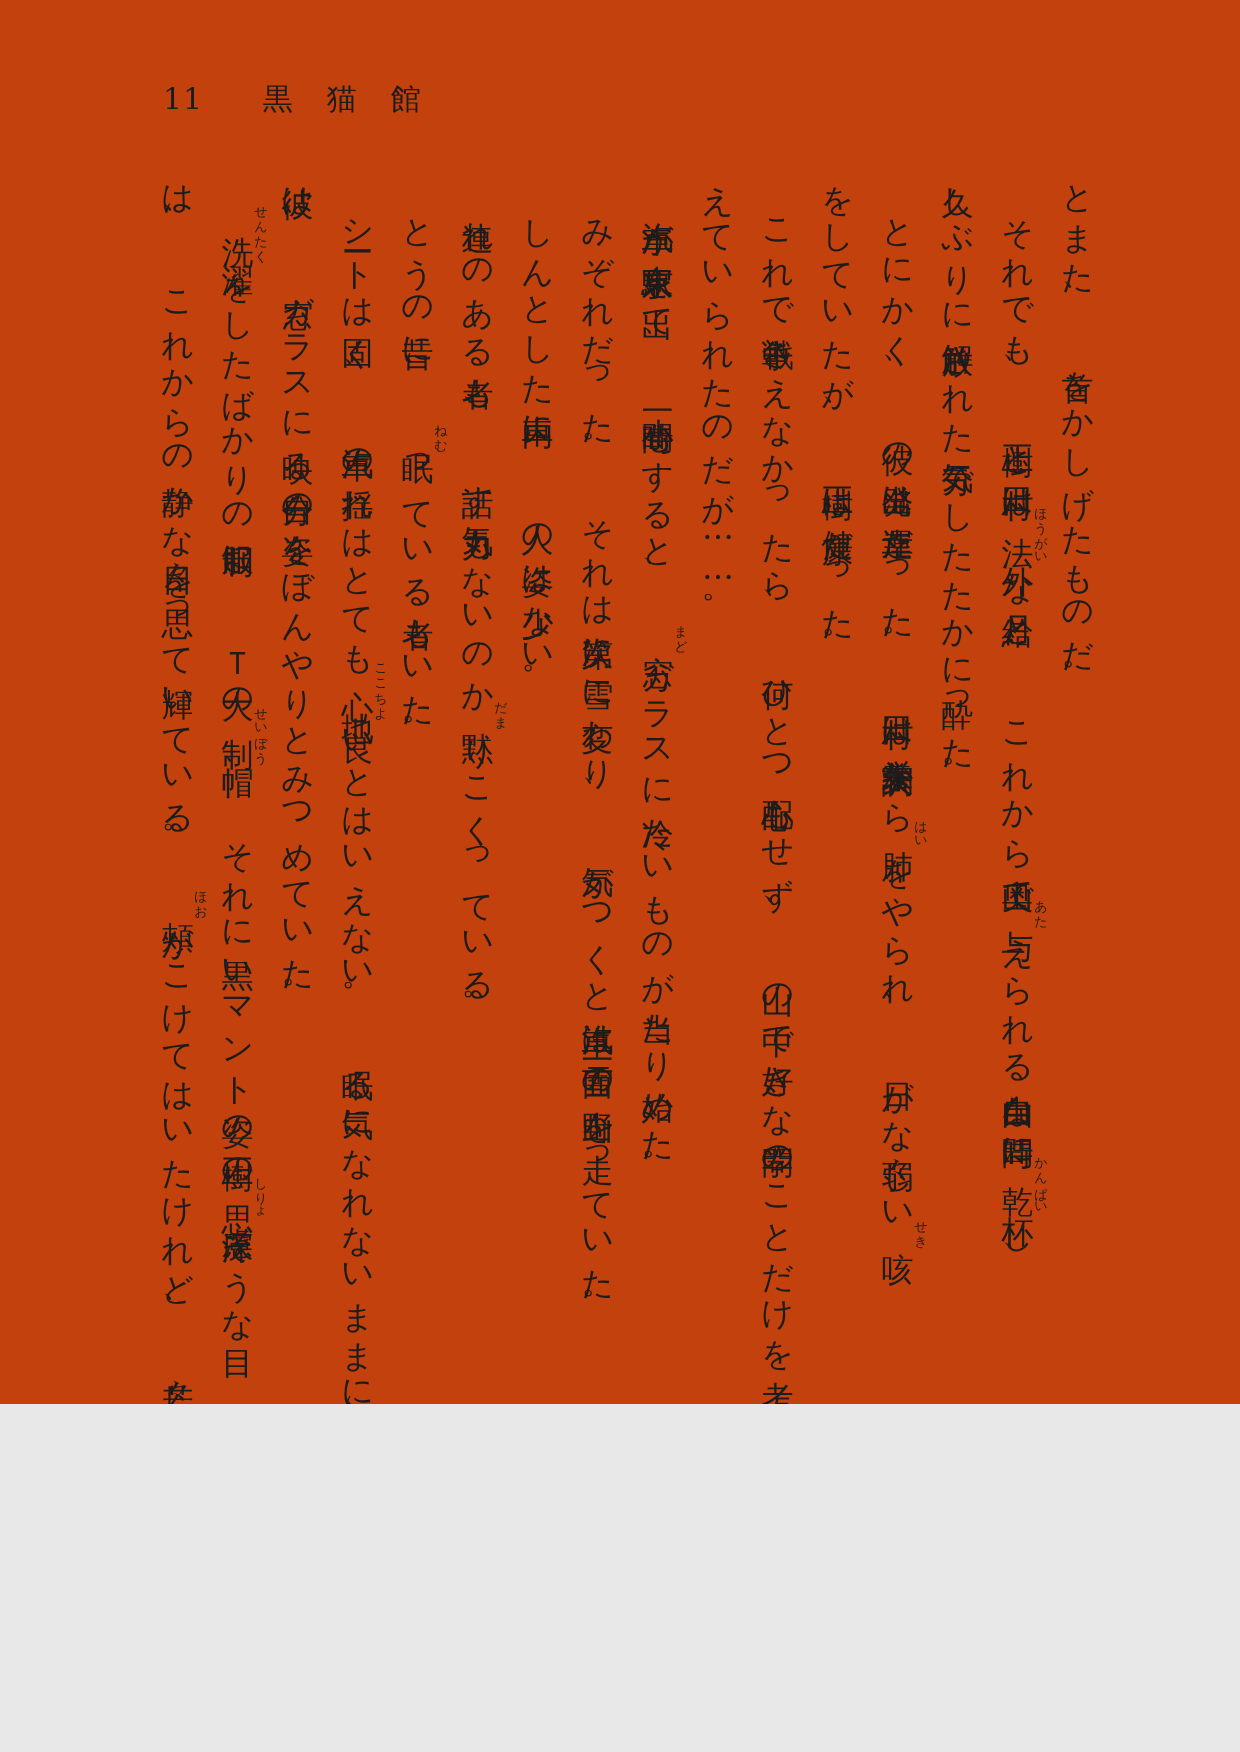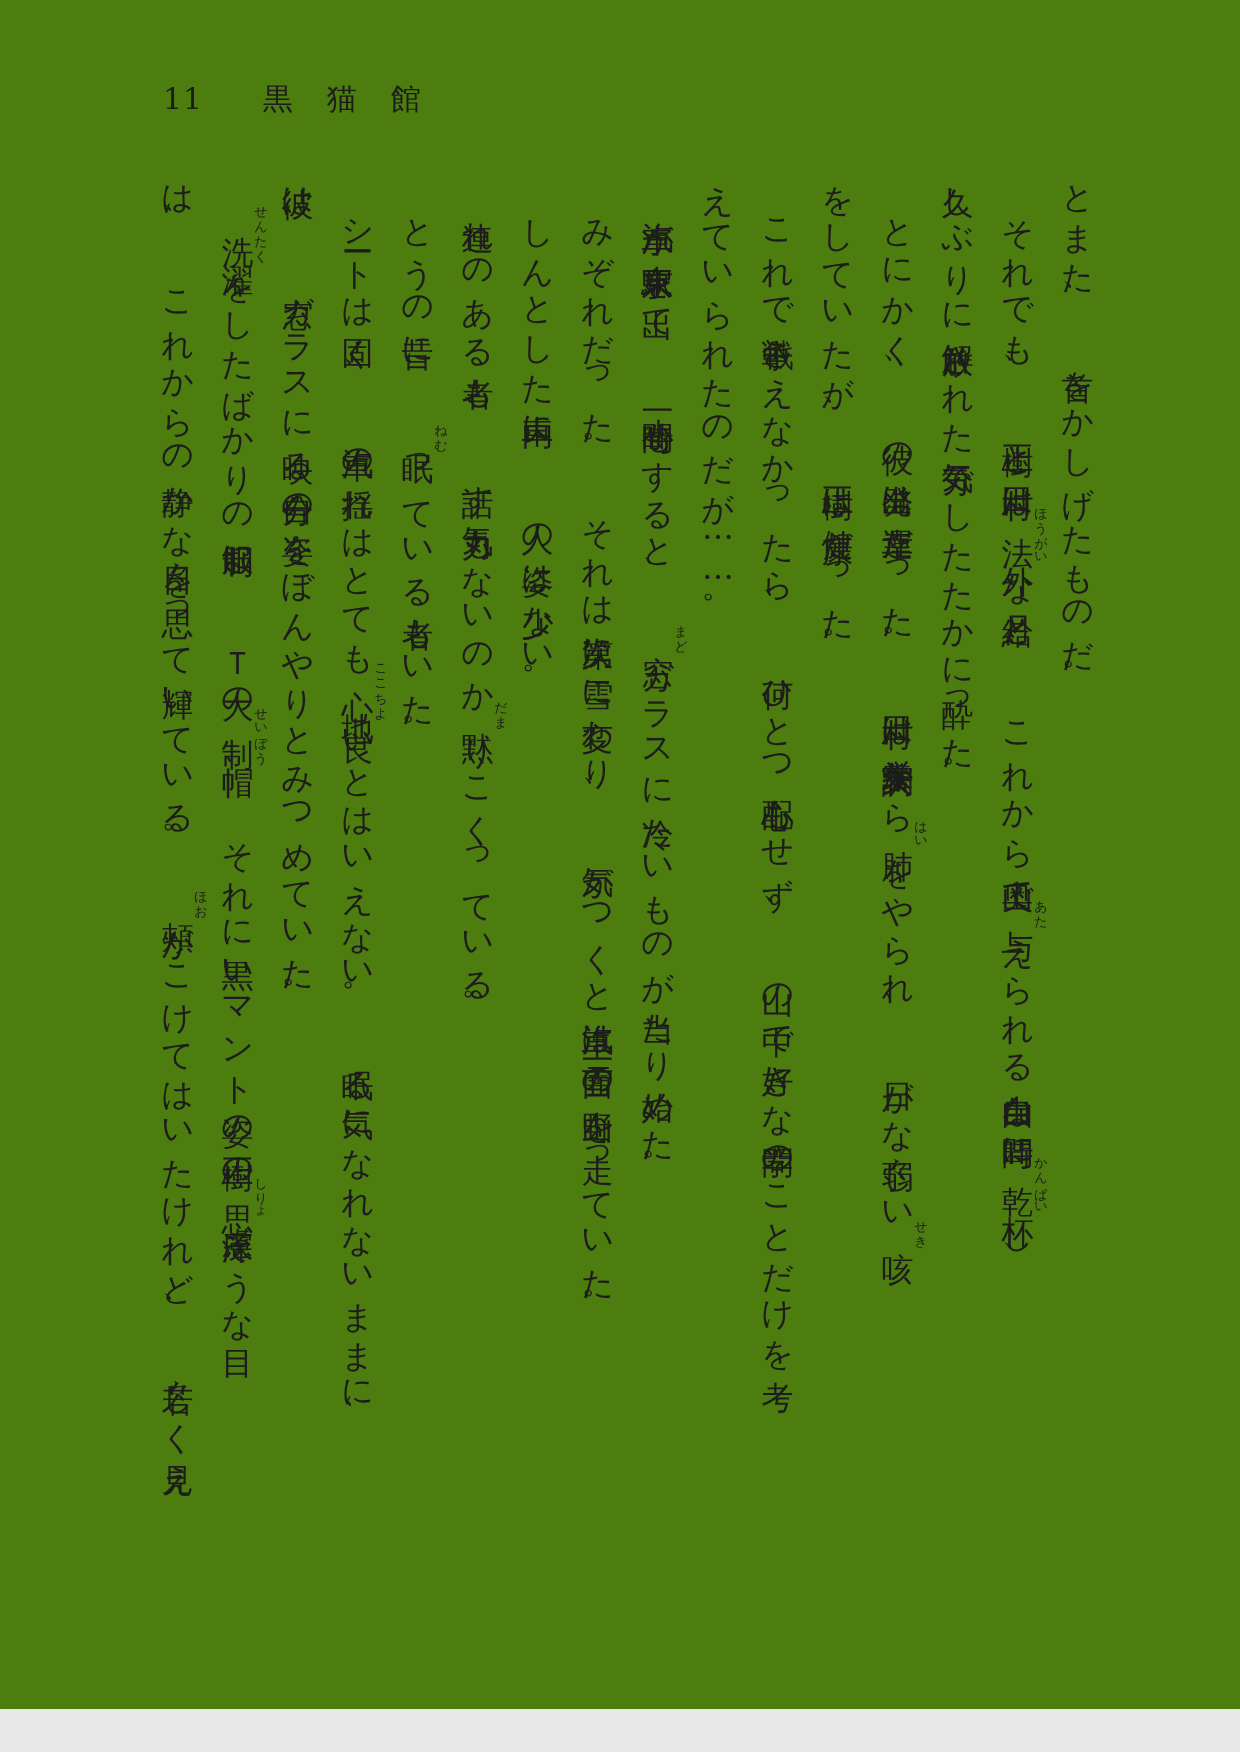--- a/index.html
+++ b/index.html
@@ -3,23 +3,23 @@
 <meta charset="utf-8">
 <style>
   html, body {
     margin: 0;
     padding: 0;
     background: #e8e8e8;
   }
   .page {
     position: relative;
     width: 1240px;
-    height: 1709px;
+    height: 1404px;
     margin: 0 auto;
-    background: #4d7c0f;
+    background: #c2410c;
     overflow: hidden;
     font-family: "DejaVu Serif", "Liberation Serif", serif;
     color: #1c1c1c;
   }
   
   .running-head {
     position: absolute;
     top: 84px;
     left: 163px;
     font-size: 30px;

